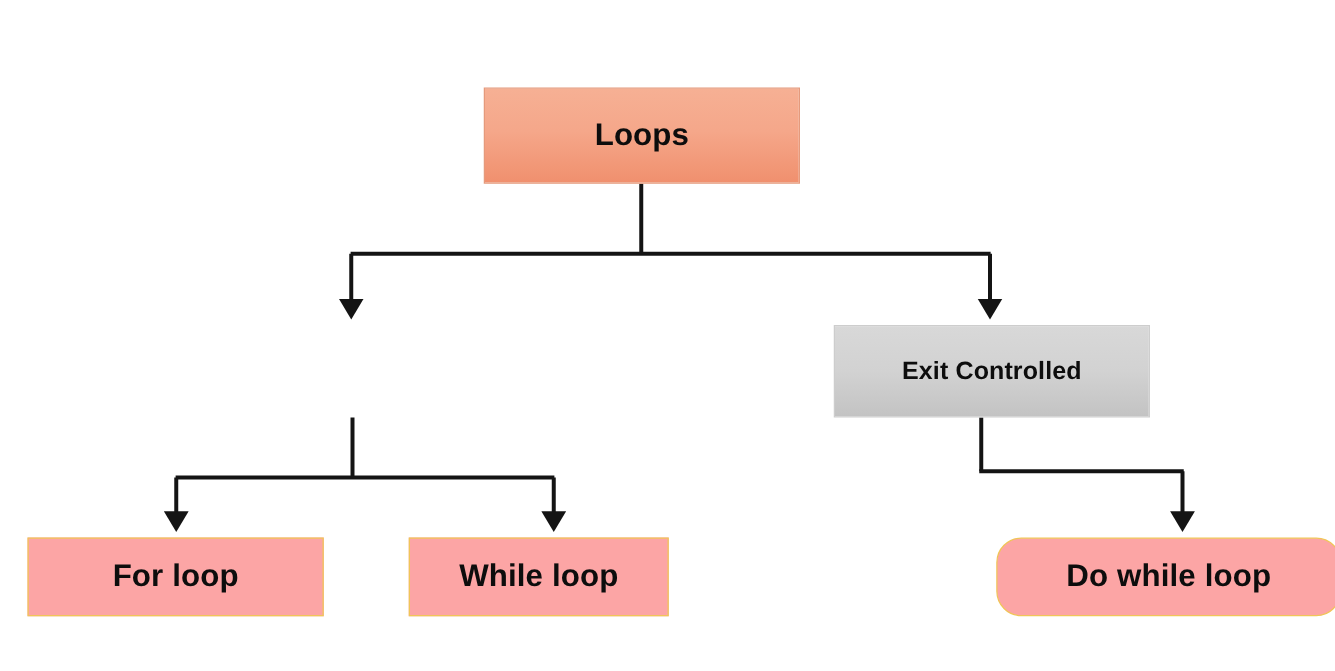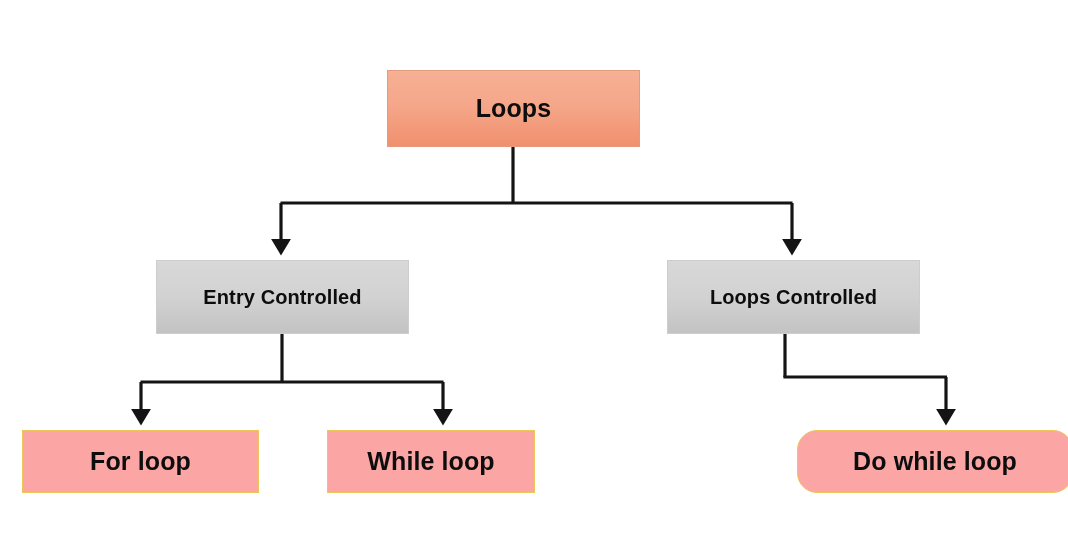--- a/index.html
+++ b/index.html
@@ -100,23 +100,22 @@
 
     <g>
       <path d="M785,334 L785,377" stroke="#141414" stroke-width="3.2" fill="none"></path>
       <path d="M783.4,377 L947,377" stroke="#141414" stroke-width="3.2" fill="none"></path>
       <path d="M946,377 L946,416" stroke="#141414" stroke-width="3.2" fill="none" marker-end="url(#arrowhead)"></path>
     </g>
   </svg>
 
   <div class="node node-root">Loops</div>
 
-  <div class="node node-mid node-mid-left">Entry Controlled</div>
 
-  <div class="node node-mid node-mid-right">Loops Controlled</div>
+  <div class="node node-mid node-mid-right">Exit Controlled</div>
 
   <div class="node node-leaf node-leaf-for">For loop</div>
 
   <div class="node node-leaf node-leaf-while">While loop</div>
 
   <div class="node node-leaf node-leaf-do">Do while loop</div>
 
 </div>
 
 </body></html>

